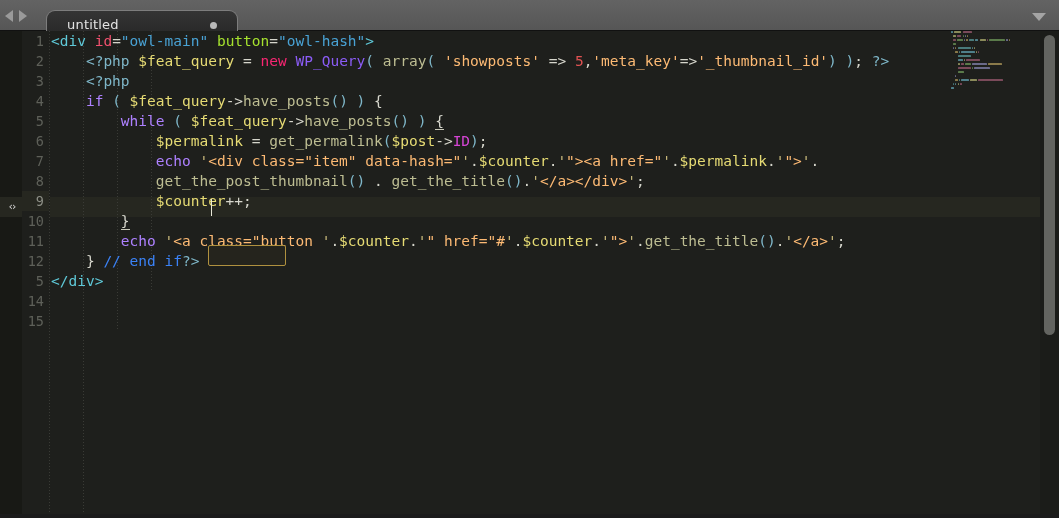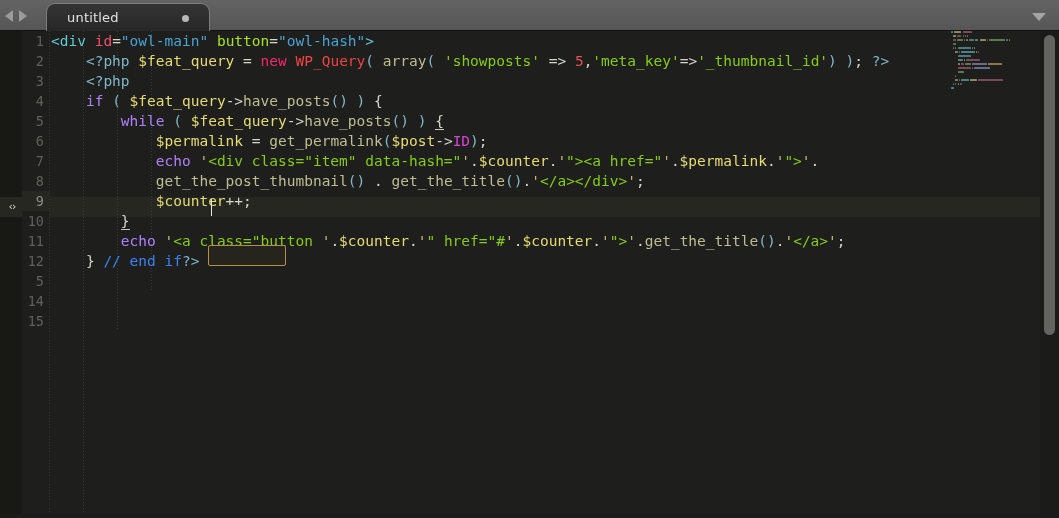--- a/index.html
+++ b/index.html
@@ -24,22 +24,22 @@
   }
   .navarrow {
     width:0; height:0;
     border-top:6px solid transparent;
     border-bottom:6px solid transparent;
   }
   .navarrow.left  { border-right:8px solid #9a9a9a; }
   .navarrow.right { border-left:8px solid #9a9a9a; }
 
   #tab {
-    position:absolute; left:46px; top:3px;
-    width:164px; height:28px;
+    position:absolute; left:46px; top:10px;
+    width:192px; height:28px;
     background:#2b2b2b;
     background:linear-gradient(to bottom,#343434 0%,#272727 100%);
     border:1px solid #7d7d7d;
     border-bottom:none;
     border-radius:9px 9px 0 0;
     display:flex; align-items:center;
   }
   #tab-label {
     position:absolute; left:20px; top:6px;
     color:#e3e3e3; font-size:13px;
@@ -122,30 +122,30 @@
   .guide {
     position:absolute; top:0; width:1px; height:487px;
     background:repeating-linear-gradient(to bottom,#3a3b36 0 1px,transparent 1px 3px);
   }
 
   
   .t-tag    { color:#5fc9d8; }   
   .t-attr-r { color:#f0506e; }   
   .t-attr-y { color:#a6e22e; }   
   .t-str-b  { color:#49a2d4; }   
-  .t-str    { color:#84cc16; }
+  .t-str    { color:#fdba74; }
   .t-plain  { color:#d6d6cc; }
   .t-var    { color:#e6db74; }   
   .t-kw     { color:#f92672; }   
   .t-kw2    { color:#ae81ff; }
   .t-fn     { color:#bdbd92; }
   .t-num    { color:#e05252; }
   .t-op     { color:#d6d6cc; }
   .t-punc   { color:#7fb7c9; }
-  .t-cls    { color:#ef4444; }
+  .t-cls    { color:#8b5cf6; }
   .t-const  { color:#d545d5; }   
   .t-comment{ color:#3b82f6; }
   .t-php    { color:#7fb7c9; }
   .t-quote  { color:#c7b77a; }
   .bracket-u { border-bottom:1px solid #c8c8b8; }
 
   
   #caret {
     position:absolute;
     width:1px; height:17px;
@@ -258,20 +258,21 @@
     <div class="line">            <span class="t-fn">get_the_post_thumbnail</span><span class="t-punc">()</span> <span class="t-plain">.</span> <span class="t-fn">get_the_title</span><span class="t-punc">()</span><span class="t-plain">.</span><span class="t-quote">'</span><span class="t-str">&lt;/a&gt;&lt;/div&gt;</span><span class="t-quote">'</span><span class="t-plain">;</span></div>
 
     <div class="line">            <span class="t-var">$counter</span><span class="t-op">++</span><span class="t-plain">;</span></div>
 
     <div class="line">        <span class="t-plain bracket-u">}</span></div>
 
     <div class="line">        <span class="t-kw2">echo</span> <span class="t-quote">'</span><span class="t-str">&lt;a class="button </span><span class="t-quote">'</span><span class="t-plain">.</span><span class="t-var">$counter</span><span class="t-plain">.</span><span class="t-quote">'</span><span class="t-str">" href="#</span><span class="t-quote">'</span><span class="t-plain">.</span><span class="t-var">$counter</span><span class="t-plain">.</span><span class="t-quote">'</span><span class="t-str">"&gt;</span><span class="t-quote">'</span><span class="t-plain">.</span><span class="t-fn">get_the_title</span><span class="t-punc">()</span><span class="t-plain">.</span><span class="t-quote">'</span><span class="t-str">&lt;/a&gt;</span><span class="t-quote">'</span><span class="t-plain">;</span></div>
 
     <div class="line">    <span class="t-plain">}</span> <span class="t-comment">// end if</span><span class="t-php">?&gt;</span></div>
 
+    <div class="line"><span class="t-tag">&lt;/div&gt;</span></div>
 
     <div class="line"></div>
 
     <div id="caret"></div>
     <div id="match-box"></div>
   </div>
 
   <div id="minimap">
       <div class="mm-line">
         <span class="mm-seg" style="left: 2px; width: 2.2px; background: rgb(79, 127, 138);"></span>

